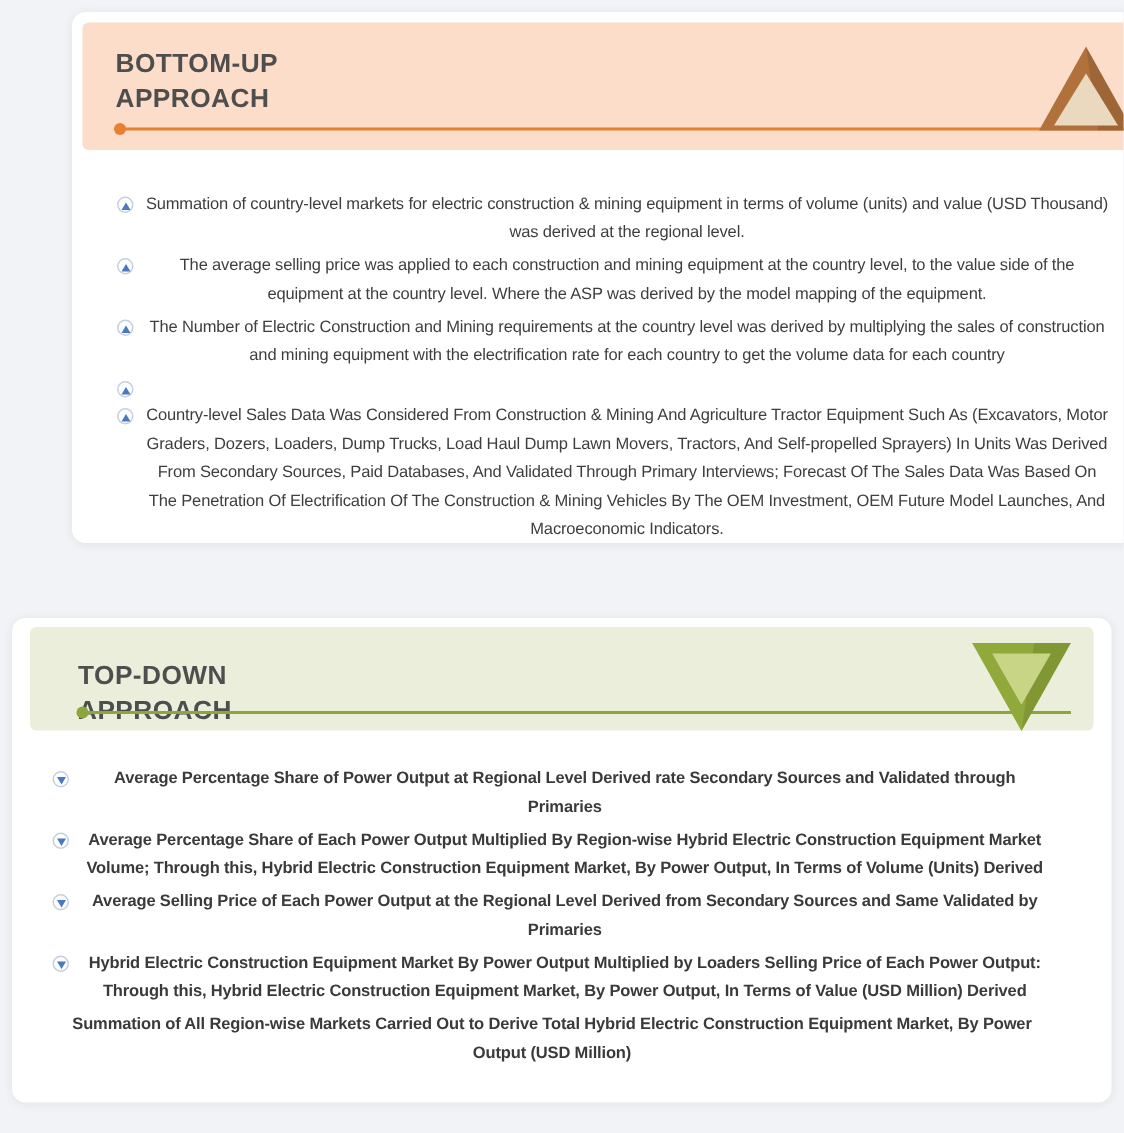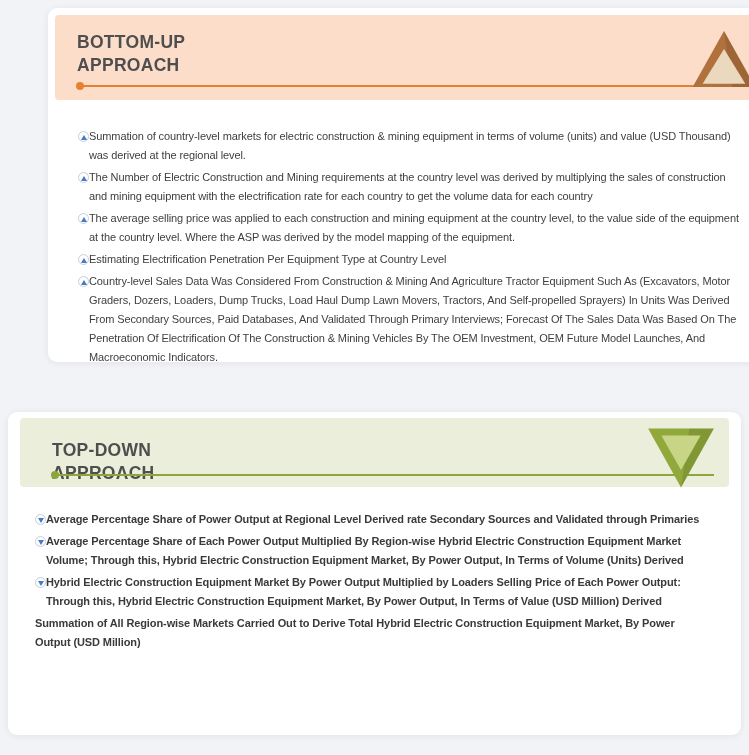--- a/index.html
+++ b/index.html
@@ -46,22 +46,23 @@
   }
   .rule-orange{left:22px;right:16px;bottom:13px;background:var(--orange-accent);}
   .rule-green{left:32px;right:15px;bottom:11px;background:var(--green-accent);}
 
   .tri{position:absolute;}
   .tri-up{right:16px;bottom:11px;width:68px;height:60px;}
   .tri-down{top:0;right:13px;width:70px;height:80px;}
 
   .bullets{list-style:none;}
   .bullets li{
-    display:flex;align-items:flex-start;gap:0;
+    display:flex;align-items:flex-start;gap:6px;
     margin-bottom:3px;
+    text-align:center;
   }
   .b-text{
     font-size:11px;line-height:19px;color:var(--body-text);
     letter-spacing:-0.1px;
   }
   .bullets-regular{padding:20px 40px 0 30px;}
   .bullets-bold{padding:23px 40px 0 27px;}
   .bullets-bold .b-text{font-weight:bold;color:#3a3a3a;}
 
   .b-ico{
@@ -86,29 +87,28 @@
       <polygon points="50,30 82,82 18,82" style="fill:var(--brown-triangle-inner)"></polygon>
     </svg>
   </header>
   <ul class="bullets bullets-regular">
     <li>
         <span class="b-ico b-up"></span>
         <span class="b-text">Summation of country-level markets for electric construction &amp; mining equipment in terms of volume (units) and value (USD Thousand) was derived at the regional level.</span>
       </li>
     <li>
         <span class="b-ico b-up"></span>
+        <span class="b-text">The average selling price was applied to each construction and mining equipment at the country level, to the value side of the equipment at the country level. Where the ASP was derived by the model mapping of the equipment.</span>
+      </li>
+    <li>
+        <span class="b-ico b-up"></span>
         <span class="b-text">The Number of Electric Construction and Mining requirements at the country level was derived by multiplying the sales of construction and mining equipment with the electrification rate for each country to get the volume data for each country</span>
       </li>
     <li>
         <span class="b-ico b-up"></span>
-        <span class="b-text">The average selling price was applied to each construction and mining equipment at the country level, to the value side of the equipment at the country level. Where the ASP was derived by the model mapping of the equipment.</span>
-      </li>
-    <li>
-        <span class="b-ico b-up"></span>
-        <span class="b-text">Estimating Electrification Penetration Per Equipment Type at Country Level</span>
       </li>
     <li>
         <span class="b-ico b-up"></span>
         <span class="b-text">Country-level Sales Data Was Considered From Construction &amp; Mining And Agriculture Tractor Equipment Such As (Excavators, Motor Graders, Dozers, Loaders, Dump Trucks, Load Haul Dump Lawn Movers, Tractors, And Self-propelled Sprayers) In Units Was Derived From Secondary Sources, Paid Databases, And Validated Through Primary Interviews; Forecast Of The Sales Data Was Based On The Penetration Of Electrification Of The Construction &amp; Mining Vehicles By The OEM Investment, OEM Future Model Launches, And Macroeconomic Indicators.</span>
       </li>
   </ul>
 </section>
 
 <section class="card card-bottom">
   <header class="band band-green">
@@ -124,19 +124,23 @@
     <li>
         <span class="b-ico b-down"></span>
         <span class="b-text">Average Percentage Share of Power Output at Regional Level Derived rate Secondary Sources and Validated through Primaries</span>
       </li>
     <li>
         <span class="b-ico b-down"></span>
         <span class="b-text">Average Percentage Share of Each Power Output Multiplied By Region-wise Hybrid Electric Construction Equipment Market Volume; Through this, Hybrid Electric Construction Equipment Market, By Power Output, In Terms of Volume (Units) Derived</span>
       </li>
     <li>
         <span class="b-ico b-down"></span>
+        <span class="b-text">Average Selling Price of Each Power Output at the Regional Level Derived from Secondary Sources and Same Validated by Primaries</span>
+      </li>
+    <li>
+        <span class="b-ico b-down"></span>
         <span class="b-text">Hybrid Electric Construction Equipment Market By Power Output Multiplied by Loaders Selling Price of Each Power Output: Through this, Hybrid Electric Construction Equipment Market, By Power Output, In Terms of Value (USD Million) Derived</span>
       </li>
     <li>
         <span class="b-text">Summation of All Region-wise Markets Carried Out to Derive Total Hybrid Electric Construction Equipment Market, By Power Output (USD Million)</span>
       </li>
   </ul>
 </section>
 
 </body></html>

